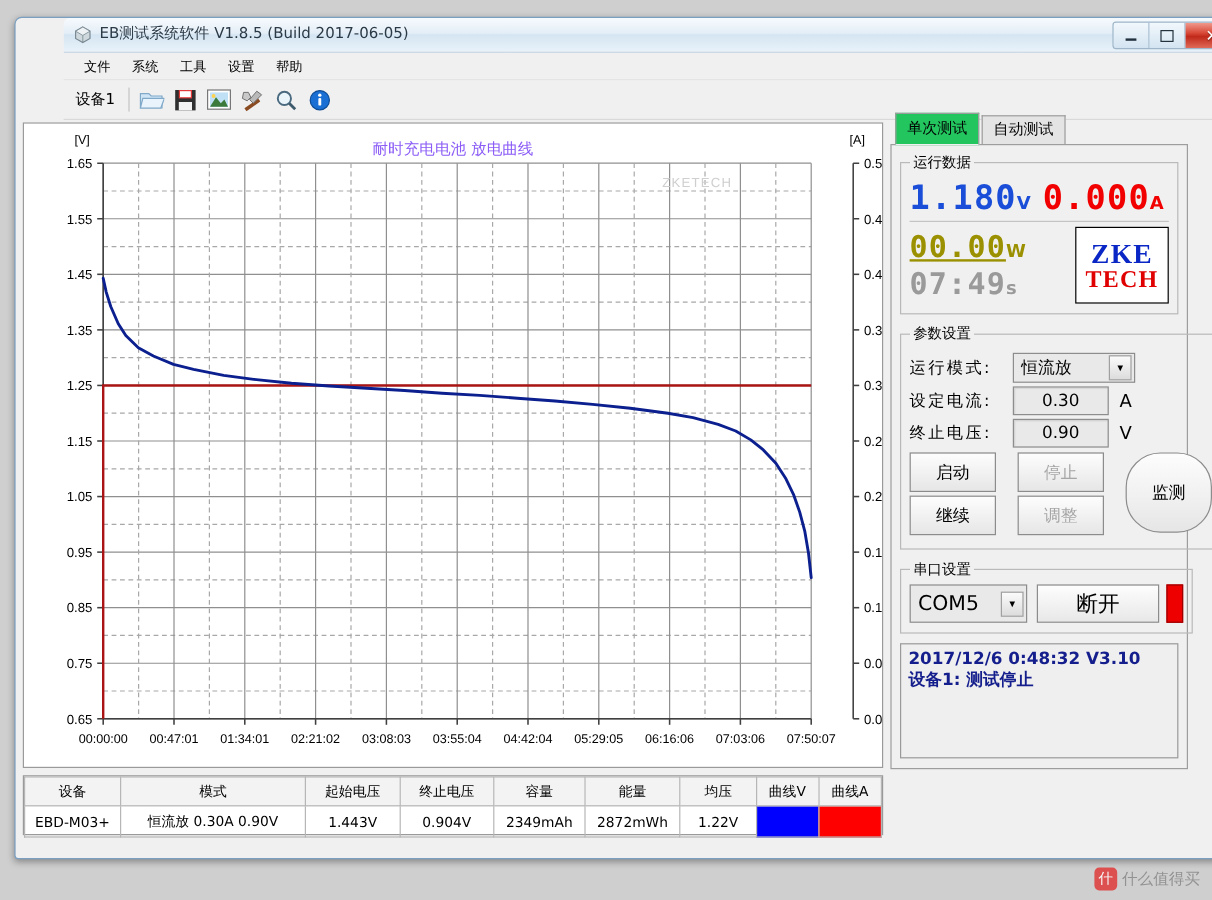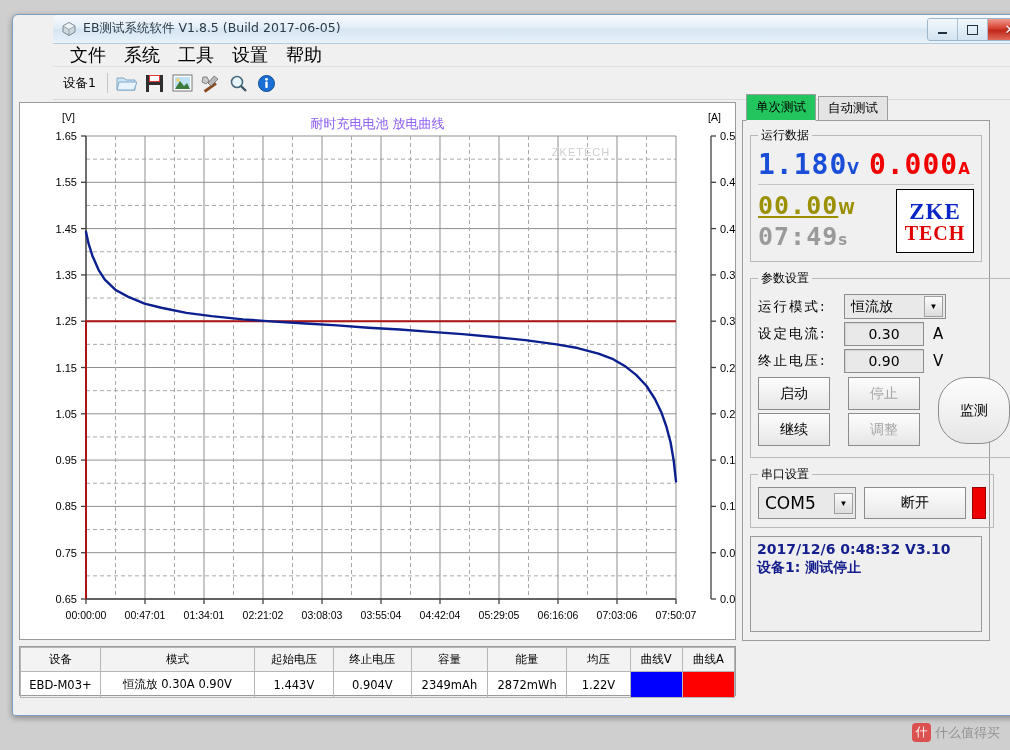--- a/index.html
+++ b/index.html
@@ -25,21 +25,21 @@
   .winbtn.close{width:44px;background:linear-gradient(to bottom,#f09a8e 0%,#d94a38 40%,#c0291a 55%,#e06a58 100%);}
   .winbtn .glyph{font-size:10px;color:#1d2d3a;line-height:1;}
   .winbtn.close .glyph{color:#fff;font-size:13px;font-weight:bold;
                        text-shadow:0 1px 1px rgba(0,0,0,.45);}
   .min-glyph{width:9px;height:2px;background:#22323f;margin-top:6px;}
   .max-glyph{width:9px;height:8px;border:1.5px solid #22323f;}
 
   
   .menubar{height:22px;background:#f0f0f0;border-bottom:1px solid #e2e2e2;
            display:flex;align-items:center;padding-left:8px;}
-  .menuitem{font-size:18px;color:#000;padding:2px 9px;cursor:default;
+  .menuitem{font-size:11px;color:#000;padding:2px 9px;cursor:default;
             font-family:Liberation Serif, serif;}
 
   
   .toolbar{height:32px;background:#f0f0f0;display:flex;align-items:center;
            padding-left:8px;border-bottom:1px solid #d9d9d9;}
   .dev-label{font-size:12.5px;font-family:"DejaVu Sans",sans-serif;padding:0 6px 0 2px;}
   .tb-sep{width:1px;height:20px;background:#c4c4c4;margin:0 5px;}
   .tb-btn{width:28px;height:26px;display:flex;align-items:center;justify-content:center;
           cursor:pointer;}
 
@@ -120,21 +120,21 @@
         justify-content:center;cursor:pointer;color:#000;margin:0 18px 3px 0;}
   .abtn.tall{height:65px;border-radius:29px;}
   .abtn.disabled{color:#a6a6a6;cursor:default;}
 
   
   .serial-row{display:flex;align-items:flex-end;}
   .combo{width:96px;height:30px;border:1px solid #8d8d8d;background:#e9e9e9;
          display:flex;align-items:center;}
   .combo .cval{flex:1;font-size:17px;font-family:"DejaVu Sans",sans-serif;padding-left:6px;color:#000;}
   .btn-disc{width:100px;height:30px;border:1px solid #8c8c8c;margin-left:8px;
-            background:linear-gradient(to bottom,#fdfdfd,#e8e8e8);font-size:14px;
+            background:linear-gradient(to bottom,#fdfdfd,#e8e8e8);font-size:18px;
             font-family:"DejaVu Sans",sans-serif;display:flex;align-items:center;
             justify-content:center;cursor:pointer;color:#000;}
   .led{width:12px;height:30px;background:#ef0000;margin-left:6px;border:1px solid #9a0000;}
 
   
   .logbox{border:1px solid #9a9a9a;background:#efefef;height:86px;padding:4px 6px;
           overflow:hidden;}
   .logline{font-size:14px;font-weight:bold;color:#141e8c;
            font-family:"DejaVu Sans",sans-serif;line-height:1.25;white-space:nowrap;}
 

